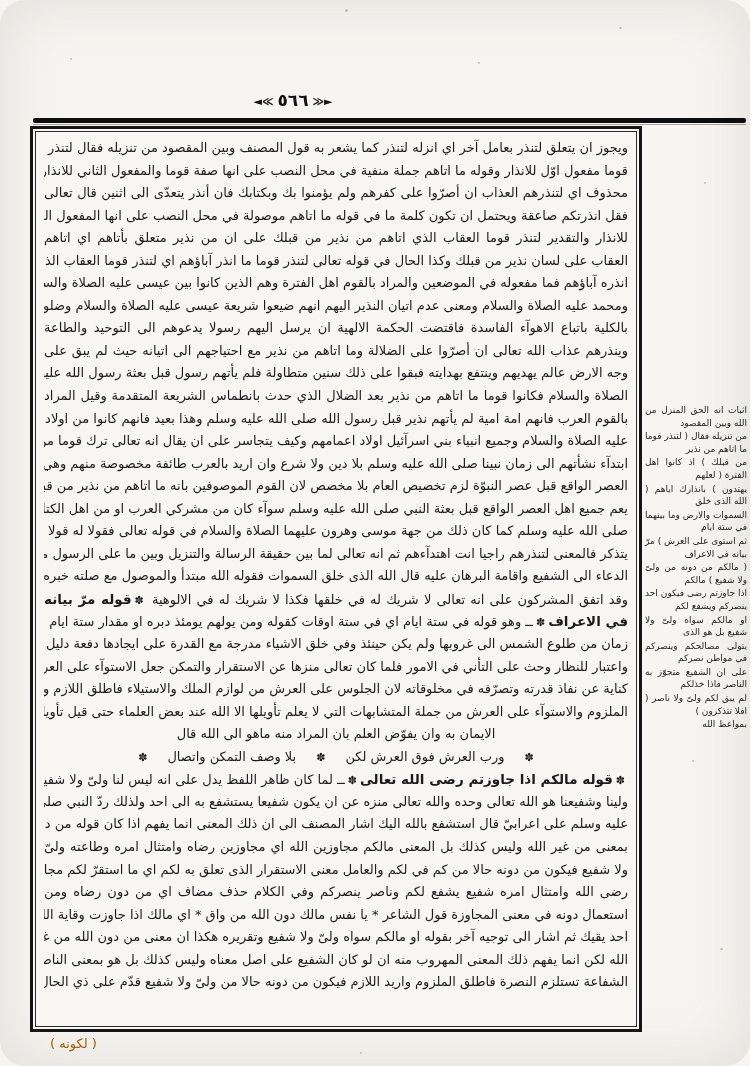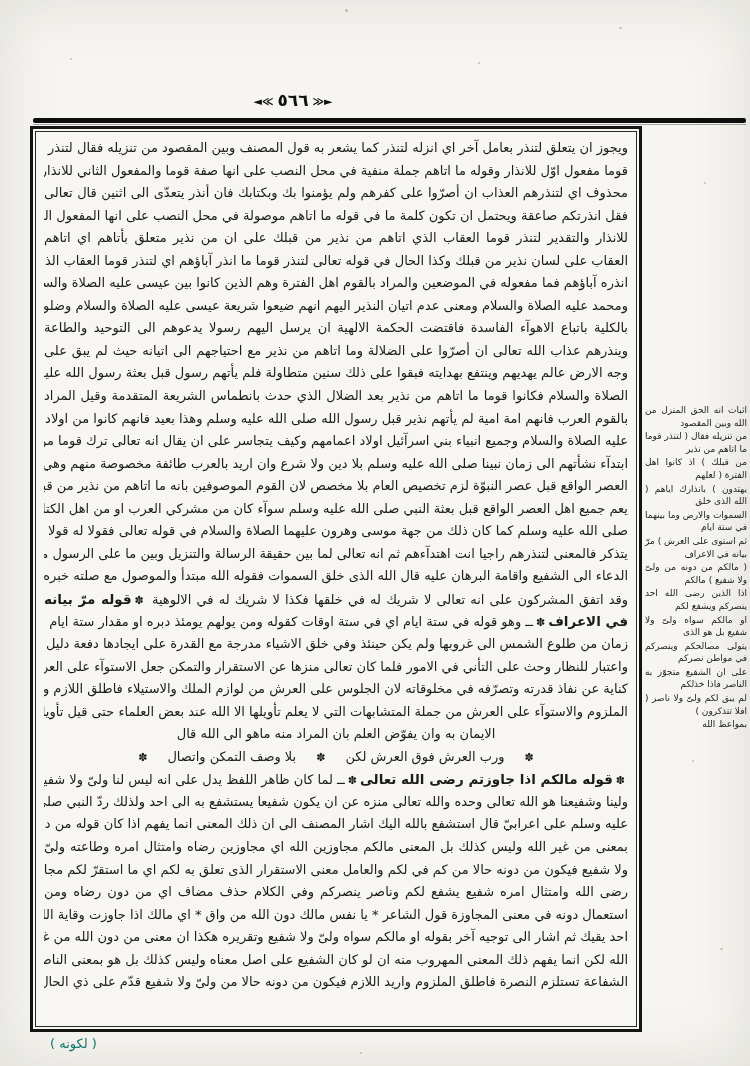--- a/index.html
+++ b/index.html
@@ -2,21 +2,21 @@
 <html lang="ar"><head>
 <meta charset="utf-8">
 <style>
   html,body{margin:0;padding:0;}
   body{
     width:750px;height:1066px;position:relative;overflow:hidden;
     background:#f6f5f1;
     font-family:"DejaVu Sans",sans-serif;
     color:#1c1c1c;
   }
-  .page{position:absolute;inset:0;box-shadow:inset 0 0 60px rgba(120,115,100,.18);}
+  .page{position:absolute;inset:0;box-shadow:inset 0 0 60px rgba(120,115,100,.18);border-radius:25px;}
   
   .folio{
     position:absolute;left:228px;top:90px;width:130px;height:26px;
     text-align:center;direction:ltr;white-space:nowrap;
     font-size:15px;font-weight:bold;letter-spacing:1px;color:#111;
   }
   .folio .wing{font-size:11px;vertical-align:1px;color:#111;}
   .folio .num{font-size:17px;padding:0 4px;}
   
   .head-rule{position:absolute;left:33px;top:118px;width:713px;height:5px;background:#0e0e0e;border-radius:2px;}
@@ -44,21 +44,21 @@
   
   .margin-note{
     position:absolute;left:645px;top:404px;width:102px;
     direction:rtl;font-size:9px;line-height:12.6px;color:#232323;
     text-align:justify;
   }
   .mline{margin-bottom:1px;text-align:justify;}
   
   .catchword{
     position:absolute;left:50px;top:1036px;width:120px;
-    direction:rtl;text-align:left;font-size:13px;color:#0f766e;
+    direction:rtl;text-align:left;font-size:13px;color:#a16207;
   }
   
   .speckle{position:absolute;background:#9a958a;border-radius:50%;opacity:.55;}
 </style>
 </head>
 <body>
 
 <div class="page">
 
   <div class="folio">
@@ -114,21 +114,21 @@
   </div>
 
   <div class="margin-note" id="margin-lines">
       <div class="mline">اثبات انه الحق المنزل من الله وبين المقصود</div>
       <div class="mline">من تنزيله فقال ( لتنذر قوما ما اتاهم من نذير</div>
       <div class="mline">من قبلك ) اذ كانوا اهل الفترة ( لعلهم</div>
       <div class="mline">يهتدون ) بانذارك اياهم ( الله الذى خلق</div>
       <div class="mline">السموات والارض وما بينهما في ستة ايام</div>
       <div class="mline">ثم استوى على العرش ) مرّ بيانه في الاعراف</div>
       <div class="mline">( مالكم من دونه من ولىّ ولا شفيع ) مالكم</div>
-      <div class="mline">اذا الذين رضى الله احد ينصركم ويشفع لكم</div>
+      <div class="mline">اذا جاوزتم رضى فيكون احد ينصركم ويشفع لكم</div>
       <div class="mline">او مالكم سواه ولىّ ولا شفيع بل هو الذى</div>
       <div class="mline">يتولى مصالحكم وينصركم في مواطن نصركم</div>
       <div class="mline">على ان الشفيع متجوّز به الناصر فاذا خذلكم</div>
       <div class="mline">لم يبق لكم ولىّ ولا ناصر ( افلا تتذكرون )</div>
       <div class="mline">بمواعظ الله</div>
     </div>
 
   <div class="catchword">( لكونه )</div>
 
   <div>

